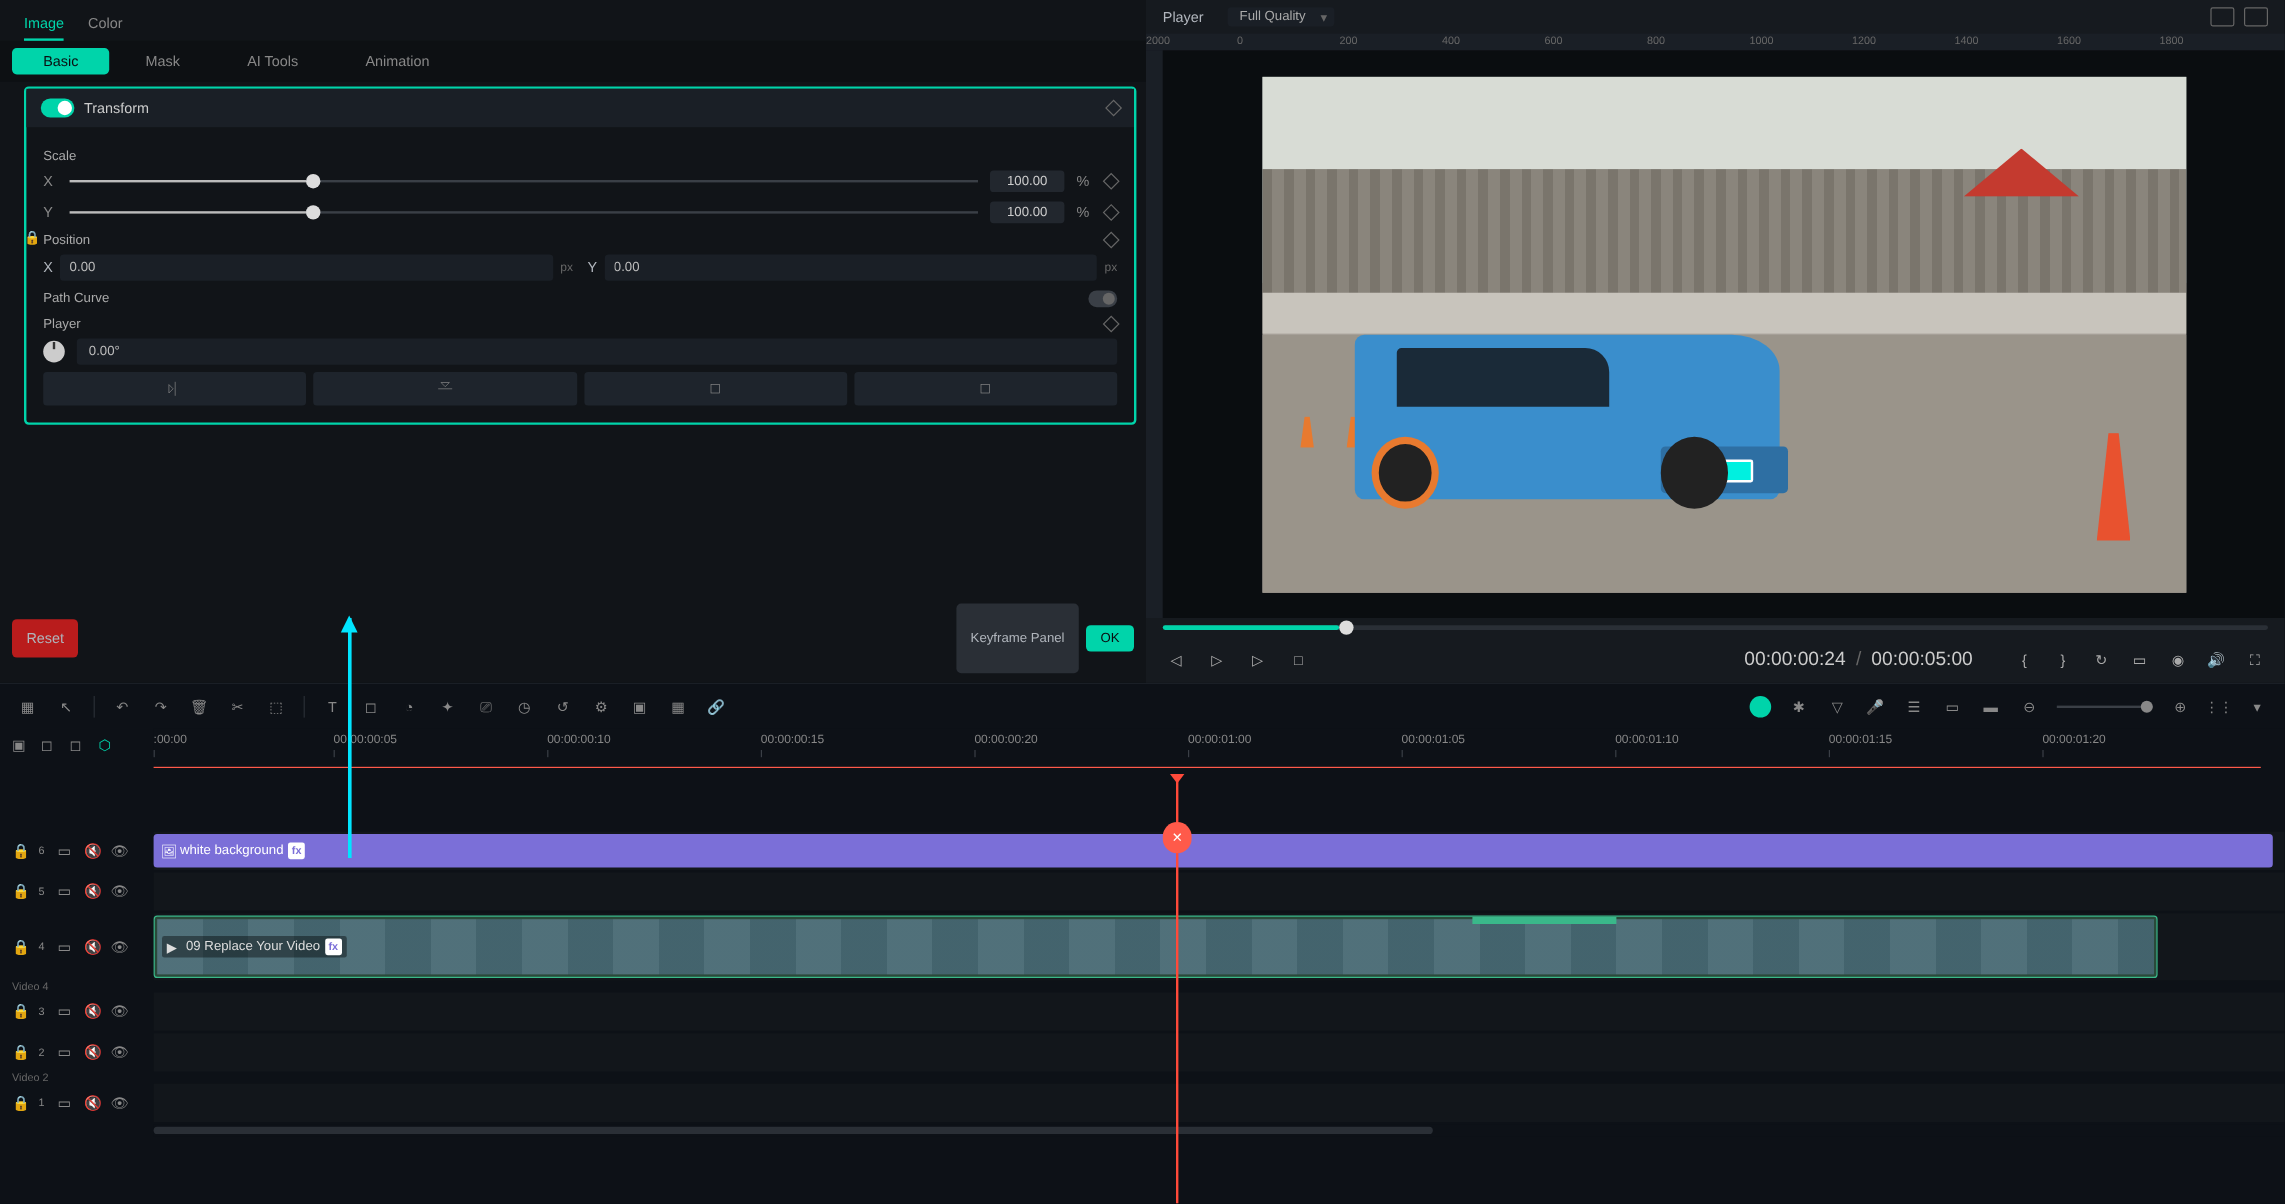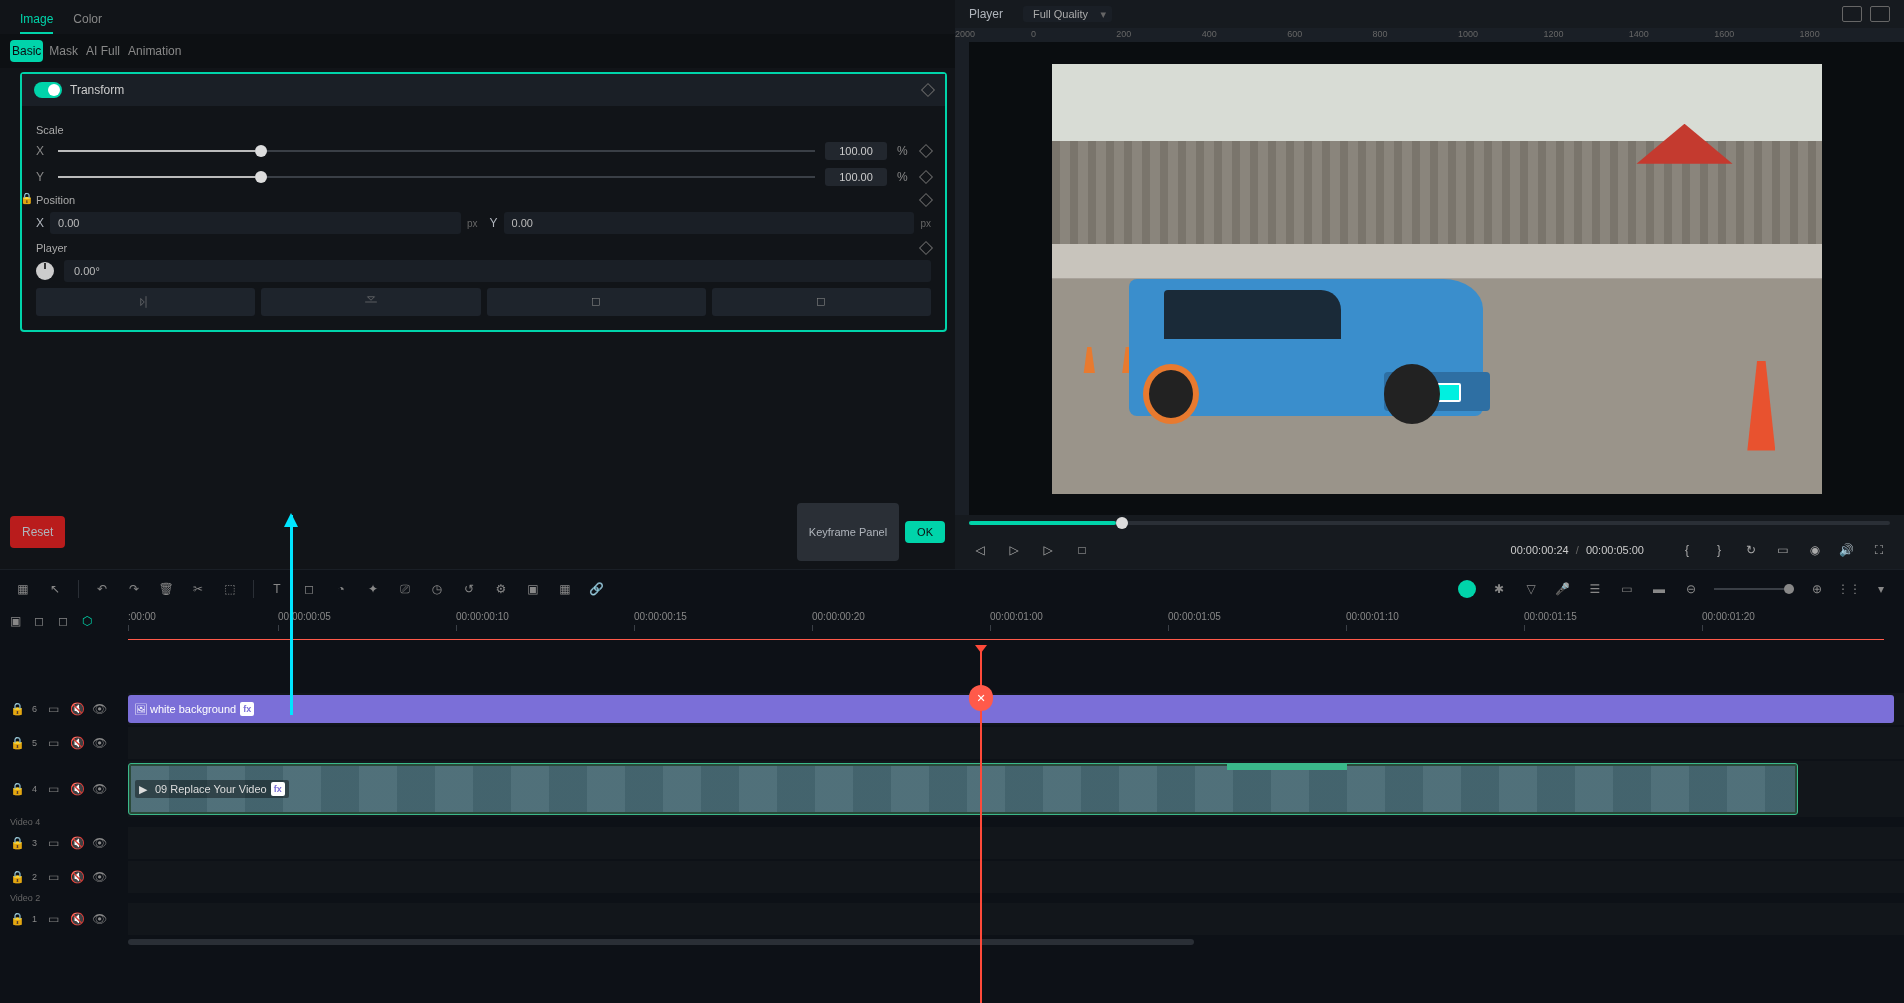--- a/index.html
+++ b/index.html
@@ -9,21 +9,21 @@
 .top-area { display: flex; height: 569px; }
 .left-panel { width: 955px; background: #111418; position: relative; }
 .right-panel { flex: 1; background: #161a1f; display: flex; flex-direction: column; }
 
 
 .panel-tabs { display: flex; gap: 20px; padding: 8px 20px 0; height: 34px; }
 .panel-tab { color: #888; cursor: pointer; padding: 4px 0; }
 .panel-tab.active { color: #00d4aa; border-bottom: 2px solid #00d4aa; }
 
 .sub-tabs { display: flex; gap: 4px; padding: 6px 10px; background: #0d1013; }
-.sub-tab { padding: 4px 2px; border-radius: 4px; color: #888; cursor: pointer; }
+.sub-tab { padding: 4px 26px; border-radius: 4px; color: #888; cursor: pointer; }
 .sub-tab.active { background: #00d4aa; color: #0a0d10; }
 
 
 .properties-scroll { padding: 4px 8px; margin-left: 12px; }
 .transform-box { border: 2px solid #00d4aa; border-radius: 4px; padding: 0; }
 .section-header { display: flex; align-items: center; padding: 8px 12px; background: #1a1f26; }
 .toggle-switch { width: 28px; height: 16px; background: #00d4aa; border-radius: 8px; position: relative; margin-right: 8px; }
 .toggle-switch::after { content: ''; position: absolute; right: 2px; top: 2px; width: 12px; height: 12px; background: #fff; border-radius: 50%; }
 .section-title { color: #ccc; flex: 1; }
 .diamond-icon { width: 10px; height: 10px; border: 1px solid #666; transform: rotate(45deg); }
@@ -101,21 +101,21 @@
 .cone-big { position: absolute; right: 6%; bottom: 10%; width: 28px; height: 90px; background: #e8522f; clip-path: polygon(35% 0, 65% 0, 100% 100%, 0 100%); }
 
 
 .player-progress { padding: 6px 14px; }
 .progress-bar { height: 4px; background: #2a2f36; position: relative; border-radius: 2px; }
 .progress-fill { position: absolute; left: 0; top: 0; height: 100%; width: 16%; background: #00d4aa; border-radius: 2px; }
 .progress-thumb { position: absolute; left: 16%; top: -4px; width: 12px; height: 12px; background: #ddd; border-radius: 50%; }
 
 .player-controls { display: flex; align-items: center; padding: 8px 14px; gap: 12px; }
 .pc-btn { width: 22px; height: 22px; display: flex; align-items: center; justify-content: center; color: #aaa; cursor: pointer; }
-.time-display { margin-left: auto; font-size: 11px; color: #ccc; text-align: right; }
+.time-display { margin-left: auto; font-size: 16px; color: #ccc; text-align: right; }
 .time-sep { color: #666; margin: 0 4px; }
 .pc-right { display: flex; gap: 10px; margin-left: 20px; align-items: center; }
 
 
 .timeline-area { height: 434px; background: #0d1117; display: flex; flex-direction: column; }
 .timeline-toolbar { display: flex; align-items: center; padding: 8px 14px; gap: 14px; height: 38px; border-top: 1px solid #1a1f26; }
 .tool-icon { width: 18px; height: 18px; color: #888; cursor: pointer; display: flex; align-items: center; justify-content: center; }
 .tool-divider { width: 1px; height: 18px; background: #2a2f36; }
 .toolbar-spacer { flex: 1; }
 .circle-green { width: 18px; height: 18px; border-radius: 50%; background: #00d4aa; }
@@ -170,21 +170,21 @@
 
 <div class="top-area">
   <div class="left-panel">
     <div class="panel-tabs">
       <div class="panel-tab active">Image</div>
       <div class="panel-tab">Color</div>
     </div>
     <div class="sub-tabs">
       <div class="sub-tab active">Basic</div>
       <div class="sub-tab">Mask</div>
-      <div class="sub-tab">AI Full</div>
+      <div class="sub-tab">AI Tools</div>
       <div class="sub-tab">Animation</div>
     </div>
 
     <div class="properties-scroll">
       <div class="transform-box">
         <div class="section-header">
           <div class="toggle-switch"></div>
           <div class="section-title">Transform</div>
           <div class="diamond-icon"></div>
         </div>
@@ -221,20 +221,25 @@
               <input value="0.00" style="">
               <span class="unit2">px</span>
             </div>
             <div class="labeled-input">
               <span>Y</span>
               <input value="0.00" style="">
               <span class="unit2">px</span>
             </div>
           </div>
 
+          <div class="prop-label" style="display:flex;align-items:center;">
+            <span>Path Curve</span>
+            <span style="flex:1"></span>
+            <div class="toggle-oval"></div>
+          </div>
 
           <div class="prop-label" style="display:flex;align-items:center;">
             <span>Player</span>
             <span style="flex:1"></span>
             <div class="diamond-icon"></div>
           </div>
           <div class="rotate-row">
             <div class="rotate-knob"></div>
             <input class="rotate-input" value="0.00°" style="">
           </div>

